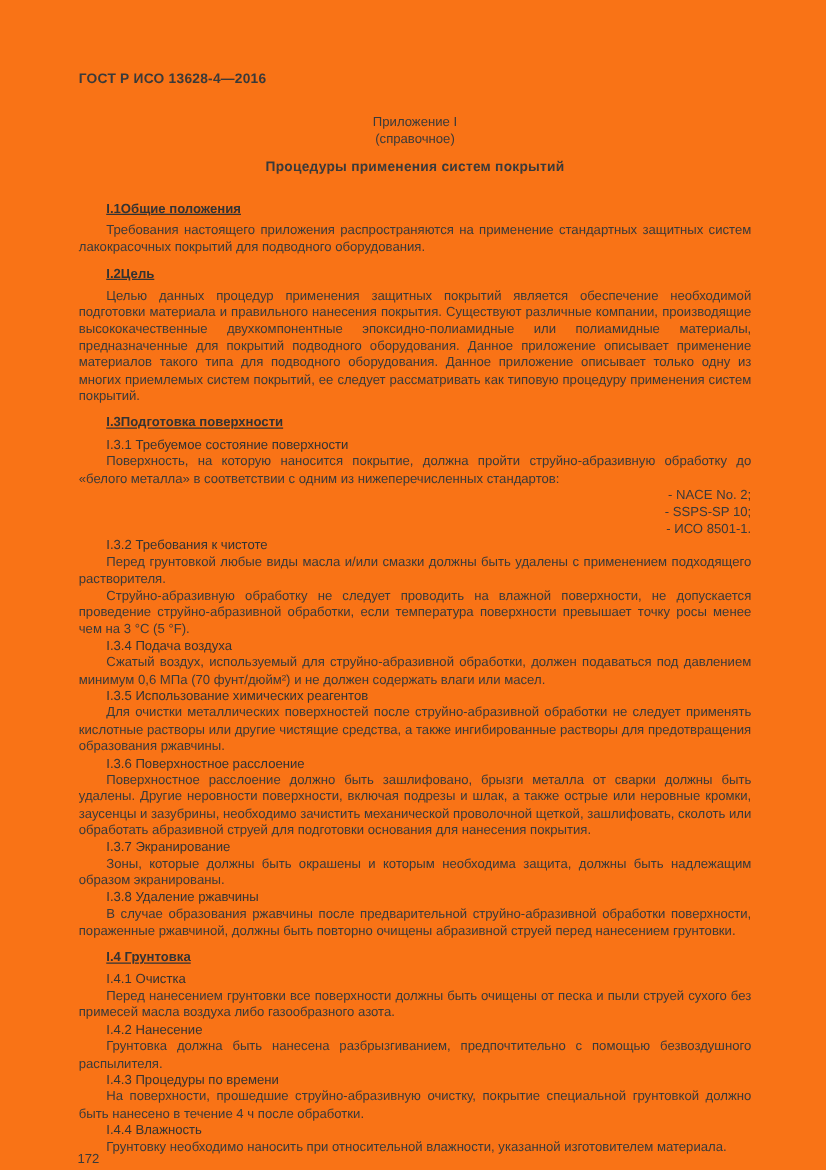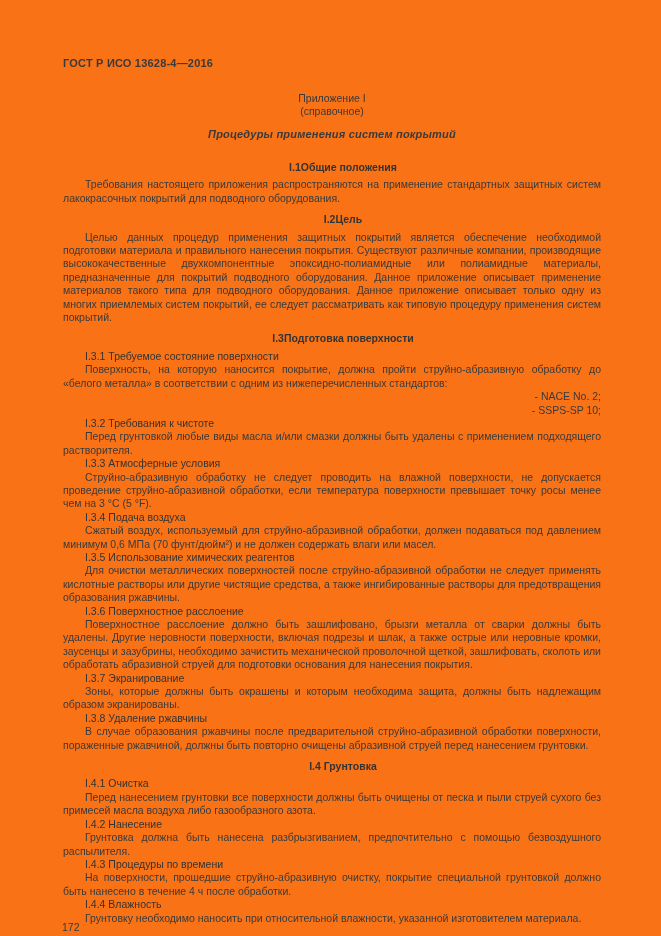--- a/index.html
+++ b/index.html
@@ -33,33 +33,33 @@
     font-size: 10.5px;
     line-height: 13px;
     margin: 0;
   }
   .doc-title {
     text-align: center;
     font-weight: bold;
     font-size: 11px;
     letter-spacing: 0.2px;
     margin: 10px 0 21px 0;
-    font-style: italic;
   }
   .blocks {
     font-size: 10.5px;
     line-height: 13.4px;
     text-align: justify;
   }
   .section-heading {
     font-weight: bold;
     text-indent: 22px;
-    text-align: center;
+    text-align: left;
     margin: 8px 0 4px 0;
     color: #333333;
+    text-decoration: underline;
   }
   .sub-heading {
     font-weight: normal;
     text-indent: 22px;
     text-align: left;
     margin: 0;
     color: #333333;
   }
   .paragraph {
     text-indent: 22px;
@@ -92,23 +92,23 @@
     <div class="blocks">
         <div class="section-heading">I.1Общие положения</div>
         <div class="paragraph">Требования настоящего приложения распространяются на применение стандартных защитных систем лакокрасочных покрытий для подводного оборудования.</div>
         <div class="section-heading">I.2Цель</div>
         <div class="paragraph">Целью данных процедур применения защитных покрытий является обеспечение необходимой подготовки материала и правильного нанесения покрытия. Существуют различные компании, производящие высококачественные двухкомпонентные эпоксидно-полиамидные или полиамидные материалы, предназначенные для покрытий подводного оборудования. Данное приложение описывает применение материалов такого типа для подводного оборудования. Данное приложение описывает только одну из многих приемлемых систем покрытий, ее следует рассматривать как типовую процедуру применения систем покрытий.</div>
         <div class="section-heading">I.3Подготовка поверхности</div>
         <div class="sub-heading">I.3.1 Требуемое состояние поверхности</div>
         <div class="paragraph">Поверхность, на которую наносится покрытие, должна пройти струйно-абразивную обработку до «белого металла» в соответствии с одним из нижеперечисленных стандартов:</div>
         <div class="list-item">- NACE No. 2;</div>
         <div class="list-item">- SSPS-SP 10;</div>
+        <div class="list-item">- ИСО 8501-1.</div>
         <div class="sub-heading">I.3.2 Требования к чистоте</div>
         <div class="paragraph">Перед грунтовкой любые виды масла и/или смазки должны быть удалены с применением подходящего растворителя.</div>
-        <div class="sub-heading">I.3.3 Атмосферные условия</div>
         <div class="paragraph">Струйно-абразивную обработку не следует проводить на влажной поверхности, не допускается проведение струйно-абразивной обработки, если температура поверхности превышает точку росы менее чем на 3 °C (5 °F).</div>
         <div class="sub-heading">I.3.4 Подача воздуха</div>
         <div class="paragraph">Сжатый воздух, используемый для струйно-абразивной обработки, должен подаваться под давлением минимум 0,6 МПа (70 фунт/дюйм²) и не должен содержать влаги или масел.</div>
         <div class="sub-heading">I.3.5 Использование химических реагентов</div>
         <div class="paragraph">Для очистки металлических поверхностей после струйно-абразивной обработки не следует применять кислотные растворы или другие чистящие средства, а также ингибированные растворы для предотвращения образования ржавчины.</div>
         <div class="sub-heading">I.3.6 Поверхностное расслоение</div>
         <div class="paragraph">Поверхностное расслоение должно быть зашлифовано, брызги металла от сварки должны быть удалены. Другие неровности поверхности, включая подрезы и шлак, а также острые или неровные кромки, заусенцы и зазубрины, необходимо зачистить механической проволочной щеткой, зашлифовать, сколоть или обработать абразивной струей для подготовки основания для нанесения покрытия.</div>
         <div class="sub-heading">I.3.7 Экранирование</div>
         <div class="paragraph">Зоны, которые должны быть окрашены и которым необходима защита, должны быть надлежащим образом экранированы.</div>
         <div class="sub-heading">I.3.8 Удаление ржавчины</div>

